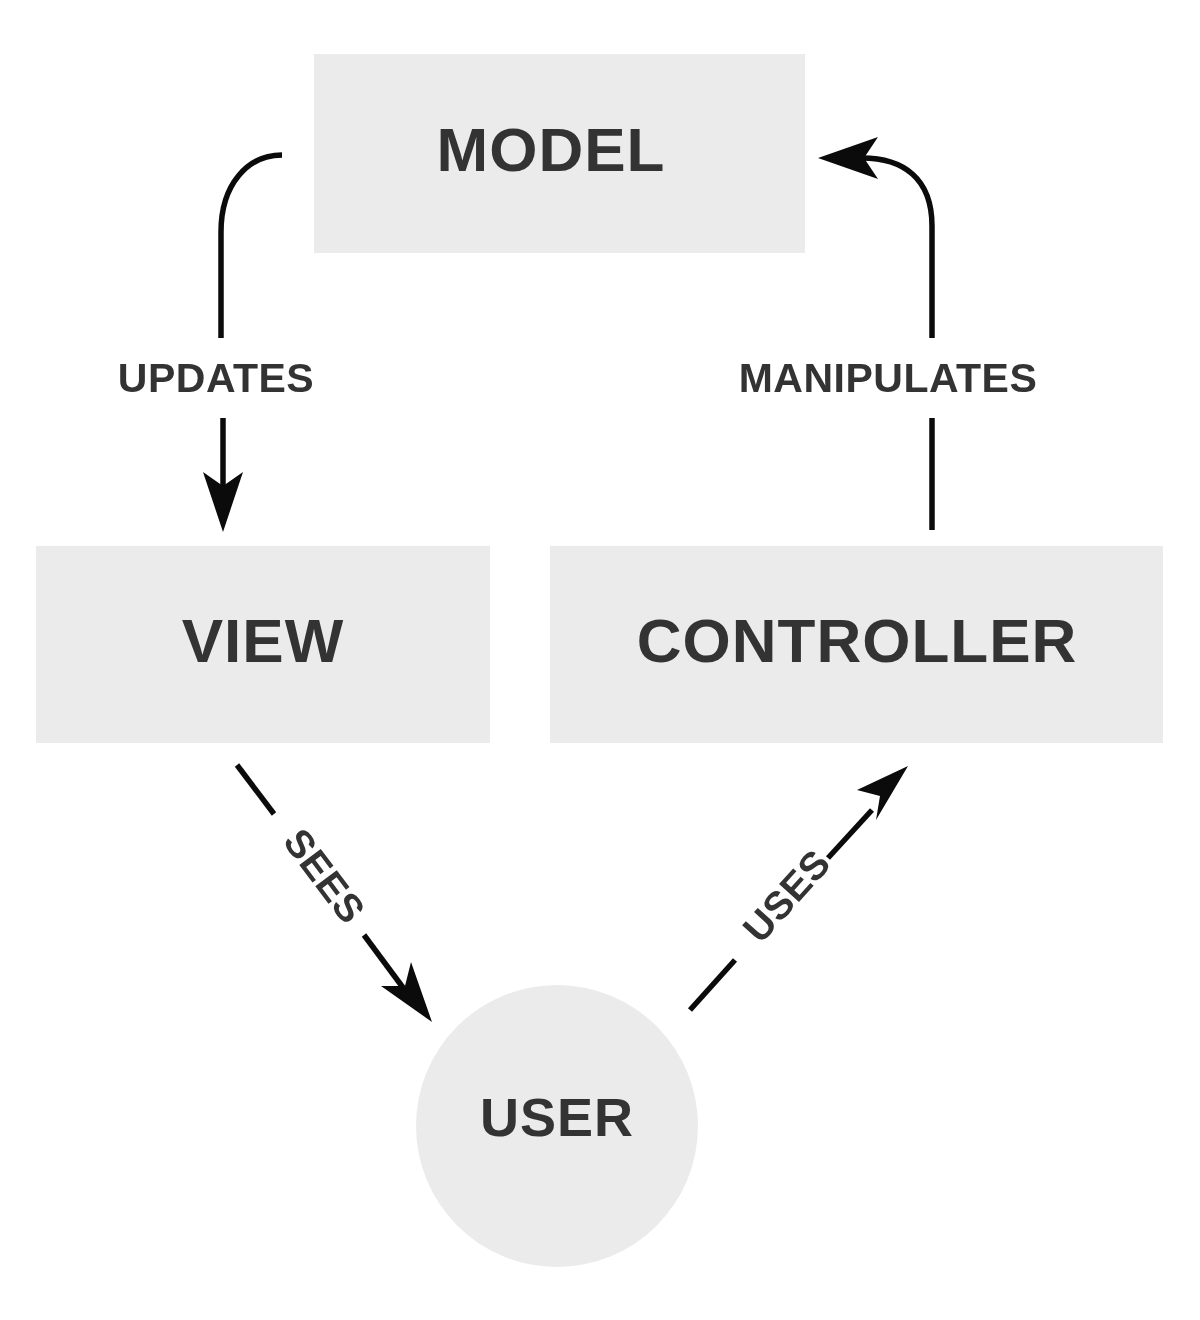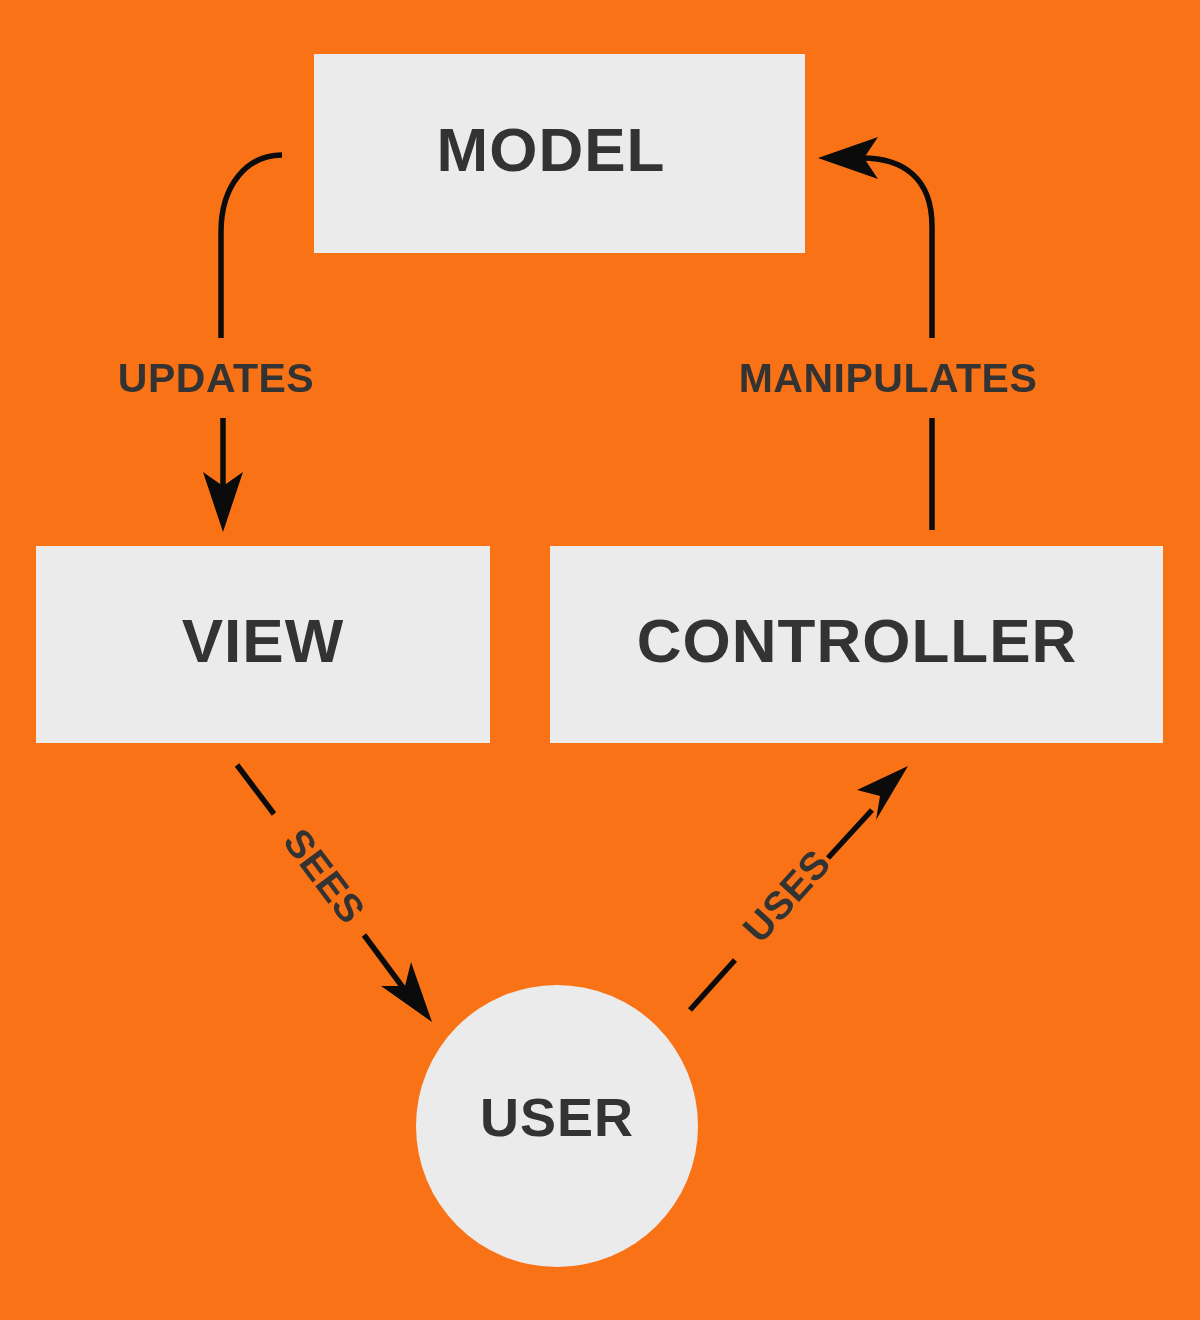--- a/index.html
+++ b/index.html
@@ -10,21 +10,21 @@
   body {
     width: 1200px;
     height: 1320px;
     overflow: hidden;
     font-family: "Liberation Sans", sans-serif;
   }
   #diagram-root {
     position: relative;
     width: 1200px;
     height: 1320px;
-    background: #f97316;
+    background: #ffffff;
   }
   svg#mvc-svg {
     position: absolute;
     left: 0;
     top: 0;
     width: 1200px;
     height: 1320px;
     display: block;
   }
   .node-shape {

